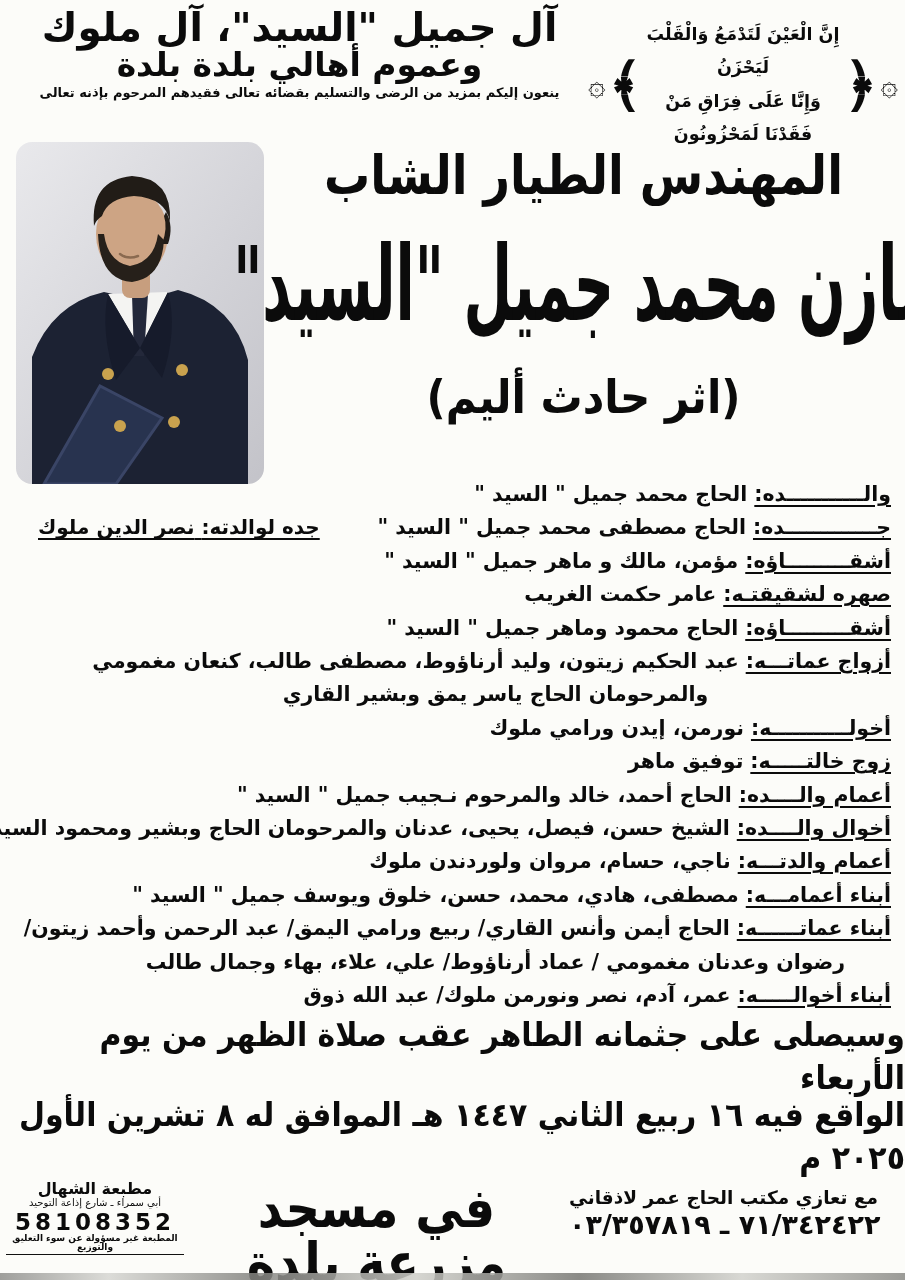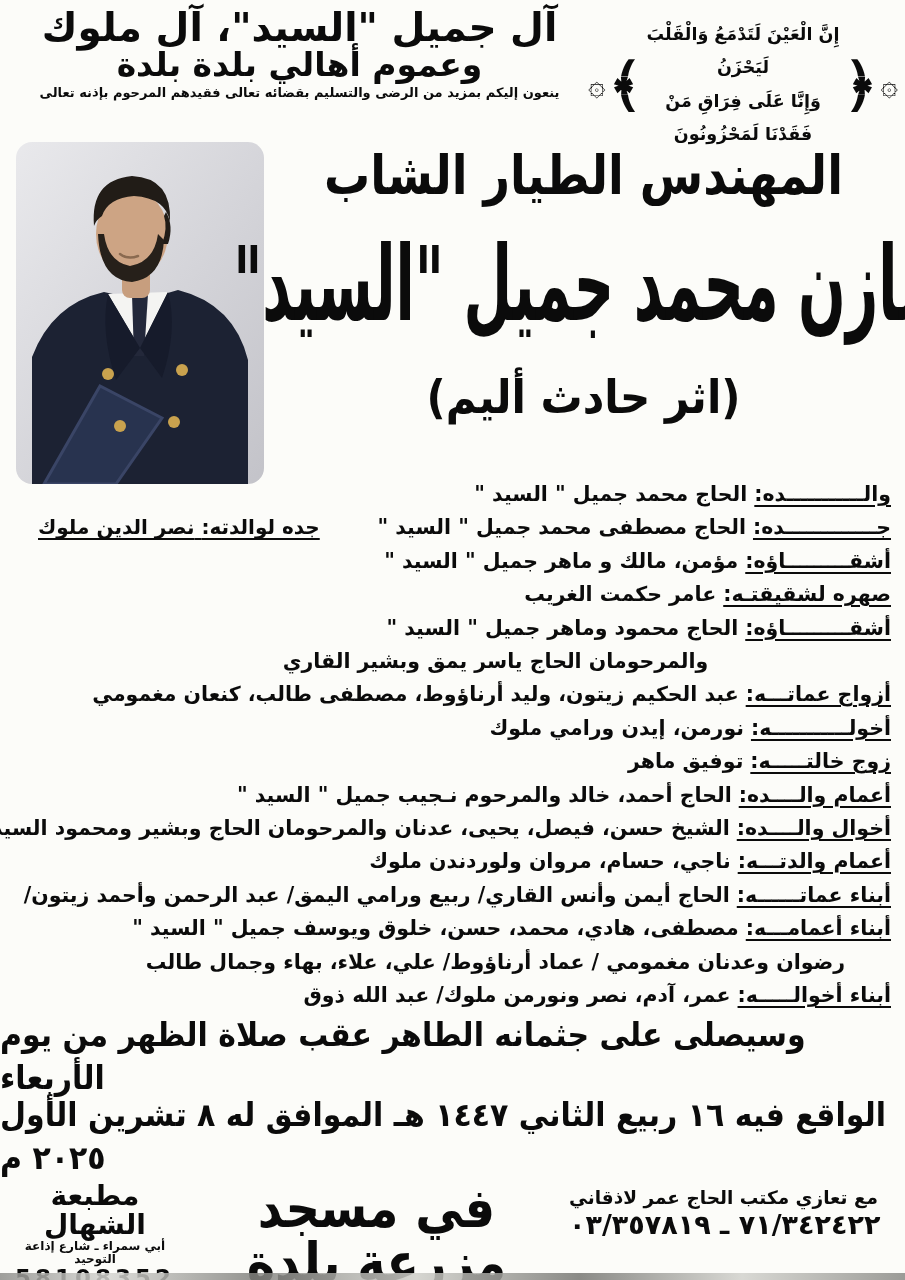--- a/index.html
+++ b/index.html
@@ -27,32 +27,32 @@
   .name{height:168px; display:flex; align-items:center; justify-content:center;}
   .name span{font-size:56px; font-weight:bold; letter-spacing:-3px; transform:scaleY(1.85); transform-origin:center; white-space:nowrap;}
   .cause{font-size:42px; font-weight:bold; transform:scaleY(1.1); transform-origin:top center; margin-top:2px;}
   
   .relatives{padding:6px 14px 0 10px;}
   .row{font-size:20.5px; font-weight:bold; line-height:33.4px; text-align:right; position:relative; white-space:nowrap;}
   .row .lbl{text-decoration:underline; text-underline-offset:4px; text-decoration-thickness:1.5px; margin-left:7px;}
   .row.indent{text-align:center; padding-left:90px;}
   .aside{position:absolute; left:28px; top:0; font-size:20px; text-decoration:underline; text-underline-offset:4px;}
   
-  .funeral{text-align:left; font-weight:bold; margin-top:4px;}
+  .funeral{text-align:right; font-weight:bold; margin-top:4px;}
   .funeral .f1,.funeral .f2{font-size:30px; line-height:40px; letter-spacing:-0.5px; transform:scaleY(1.08); transform-origin:center;}
   
   .info{display:flex; align-items:flex-start; padding:4px 6px 0 6px;}
   .office{width:330px; text-align:left; padding-top:6px;}
   .office-line{font-size:18.5px; font-weight:bold;}
   .office-phones{font-size:27px; font-weight:bold; letter-spacing:1px; line-height:1.25;}
   .mosque{flex:1; text-align:center;}
   .mosque-main{font-size:48px; font-weight:bold; line-height:1.0; transform:scaleY(1.12); transform-origin:top center;}
   .press{width:178px; text-align:center; line-height:1.05;}
-  .press-name{font-size:28px; font-weight:bold;}
-  .press-addr{font-size:12px; font-weight:bold; margin-top:1px;}
+  .press-name{font-size:16px; font-weight:bold;}
+  .press-addr{font-size:10px; font-weight:normal; margin-top:1px;}
   .press-phone{font-size:23px; font-weight:bold; letter-spacing:4px; margin-top:1px;}
   .press-note{font-size:9px; font-weight:bold; border-bottom:1px solid #111; display:inline-block; padding-bottom:1px;}
   .scan-edge{position:absolute; bottom:0; left:0; right:0; height:7px; opacity:.85;
     background:linear-gradient(90deg,#8e8e8b,#d6d6d2 12%,#83837f 28%,#cfcfca 46%,#767672 64%,#d2d2cd 82%,#8a8a86);}
 </style>
 </head>
 <body>
 
 <div class="page">
 
@@ -121,29 +121,29 @@
       </div>
     <div class="cause">(اثر حادث أليم)</div>
   </div>
 
   <div class="relatives">
     <div class="row"><span class="lbl">والـــــــــــده:</span><span>الحاج محمد جميل " السيد "</span></div>
     <div class="row"><span class="lbl">جـــــــــــــده:</span><span>الحاج مصطفى محمد جميل " السيد "</span><span class="aside"><span>جده لوالدته:</span> <span>نصر الدين ملوك</span></span></div>
     <div class="row"><span class="lbl">أشقـــــــــاؤه:</span><span>مؤمن، مالك و ماهر جميل " السيد "</span></div>
     <div class="row"><span class="lbl">صهره لشقيقتـه:</span><span>عامر حكمت الغريب</span></div>
     <div class="row"><span class="lbl">أشقـــــــــاؤه:</span><span>الحاج محمود وماهر جميل " السيد "</span></div>
+    <div class="row"><span class="lbl">أزواج عماتـــه:</span><span>عبد الحكيم زيتون، وليد أرناؤوط، مصطفى طالب، كنعان مغمومي</span></div>
     <div class="row indent"><span>والمرحومان الحاج ياسر يمق وبشير القاري</span></div>
-    <div class="row"><span class="lbl">أزواج عماتـــه:</span><span>عبد الحكيم زيتون، وليد أرناؤوط، مصطفى طالب، كنعان مغمومي</span></div>
     <div class="row"><span class="lbl">أخولـــــــــــه:</span><span>نورمن، إيدن ورامي ملوك</span></div>
     <div class="row"><span class="lbl">زوج خالتـــــه:</span><span>توفيق ماهر</span></div>
     <div class="row"><span class="lbl">أعمام والــــده:</span><span>الحاج أحمد، خالد والمرحوم نـجيب جميل " السيد "</span></div>
     <div class="row"><span class="lbl">أخوال والــــده:</span><span>الشيخ حسن، فيصل، يحيى، عدنان والمرحومان الحاج وبشير ومحمود السيد</span></div>
     <div class="row"><span class="lbl">أعمام والدتـــه:</span><span>ناجي، حسام، مروان ولوردندن ملوك</span></div>
+    <div class="row"><span class="lbl">أبناء أعمامـــه:</span><span>مصطفى، هادي، محمد، حسن، خلوق ويوسف جميل " السيد "</span></div>
     <div class="row"><span class="lbl">أبناء عماتــــــه:</span><span>الحاج أيمن وأنس القاري/ ربيع ورامي اليمق/ عبد الرحمن وأحمد زيتون/</span></div>
-    <div class="row"><span class="lbl">أبناء أعمامـــه:</span><span>مصطفى، هادي، محمد، حسن، خلوق ويوسف جميل " السيد "</span></div>
     <div class="row indent"><span>رضوان وعدنان مغمومي / عماد أرناؤوط/ علي، علاء، بهاء وجمال طالب</span></div>
     <div class="row"><span class="lbl">أبناء أخوالـــــه:</span><span>عمر، آدم، نصر ونورمن ملوك/ عبد الله ذوق</span></div>
   </div>
 
   <div class="funeral">
     <div class="f1">وسيصلى على جثمانه الطاهر عقب صلاة الظهر من يوم الأربعاء</div>
     <div class="f2">الواقع فيه ١٦ ربيع الثاني ١٤٤٧ هـ الموافق له ٨ تشرين الأول ٢٠٢٥ م</div>
   </div>
 
   <div class="info">

